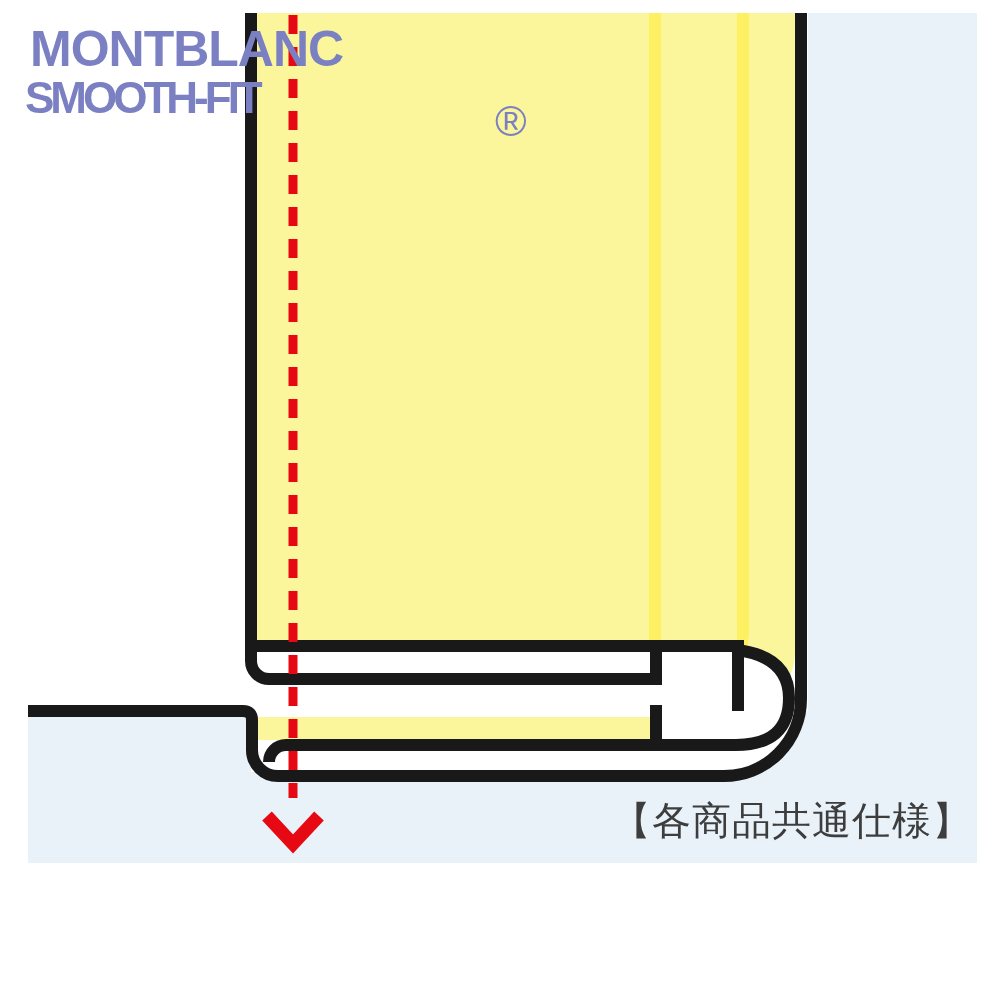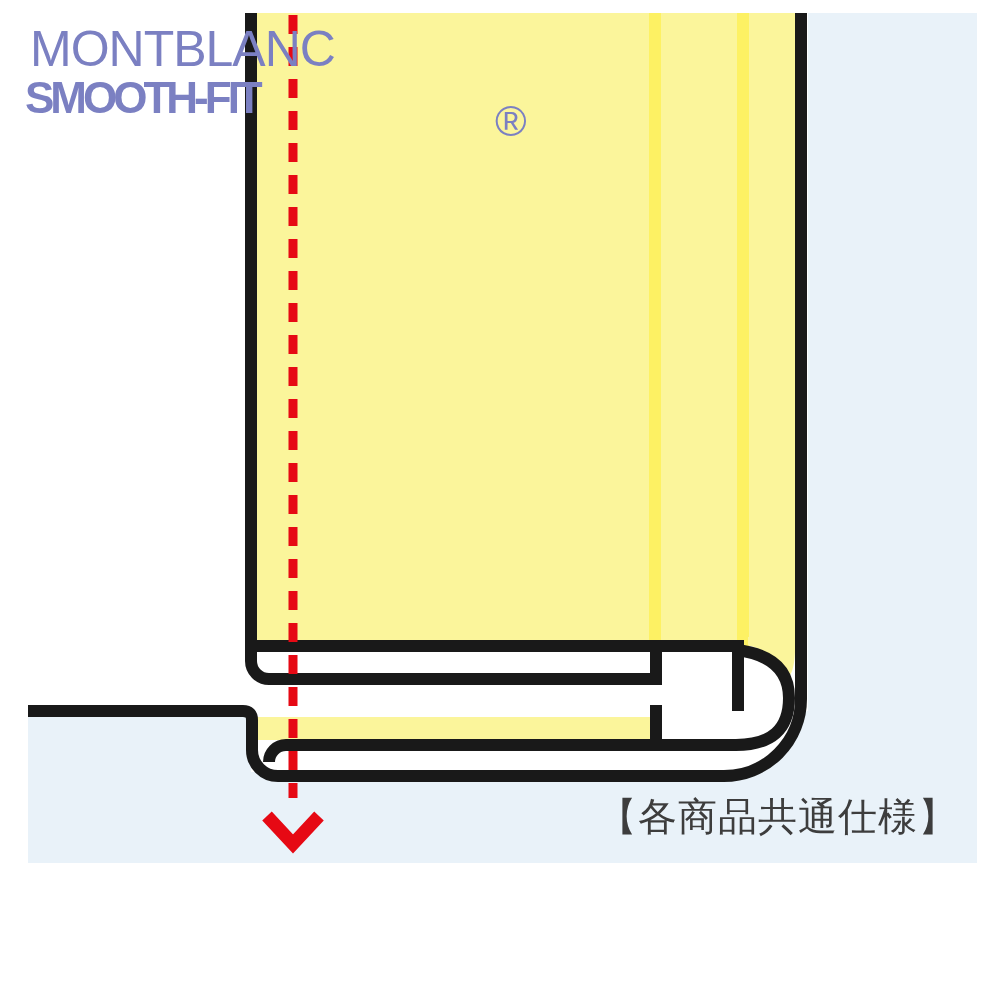--- a/index.html
+++ b/index.html
@@ -11,35 +11,35 @@
     --c-line:#191919; --c-red:#E60914; --c-purple:#7B80C2; --c-text:#3B3B3B;
   }
   .abs{position:absolute;}
   
   .bg-blue-right{left:808px;top:13px;width:169px;height:850px;background:var(--c-blue);}
   .bg-blue-bottom{left:28px;top:711px;width:949px;height:152px;background:var(--c-blue);}
   
   #diagram{left:0;top:0;width:1000px;height:1000px;}
   
   .logo-line1{
-    left:30px;top:24px;font-size:50px;font-weight:400;letter-spacing:-1px;
+    left:30px;top:24px;font-size:50px;font-weight:700;letter-spacing:-1px;
     color:var(--c-purple);white-space:nowrap;line-height:1;
   }
   .logo-line2{
     left:25px;top:76px;font-size:44px;font-weight:800;letter-spacing:-4px;
     color:var(--c-purple);white-space:nowrap;line-height:1;
   }
   .logo-reg{
     left:495px;top:100px;font-size:43px;font-weight:400;
     color:var(--c-purple);line-height:1;
   }
   
   .spec-label{
-    left:598px;top:801px;font-size:39px;letter-spacing:1px;
-    color:#3D3D3D;white-space:nowrap;line-height:1;font-family:Liberation Mono, monospace;
+    left:612px;top:801px;font-size:39px;letter-spacing:1px;
+    color:#3D3D3D;white-space:nowrap;line-height:1;
   }
   
   .caption{
     left:26px;top:877px;width:970px;
     font-size:45px;line-height:53px;color:var(--c-text);
     letter-spacing:0px;white-space:nowrap;
   }
 </style>
 </head>
 <body style="--c-yellow: #FBF59B; --c-stripe: #FDF163; --c-blue: #E9F2F9; --c-line: #191919; --c-red: #E60914; --c-purple: #7B80C2; --c-text: #3B3B3B;">

